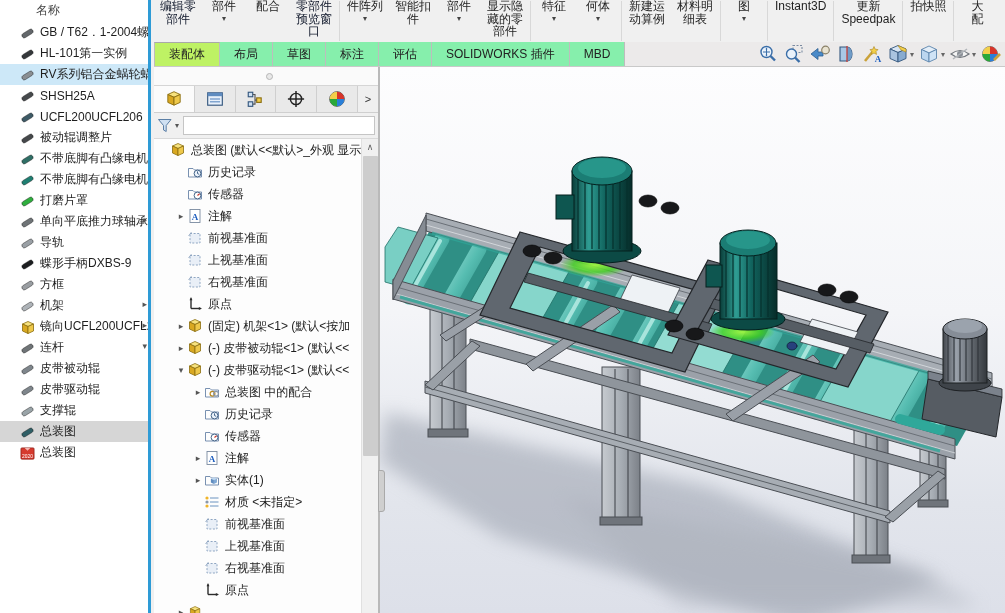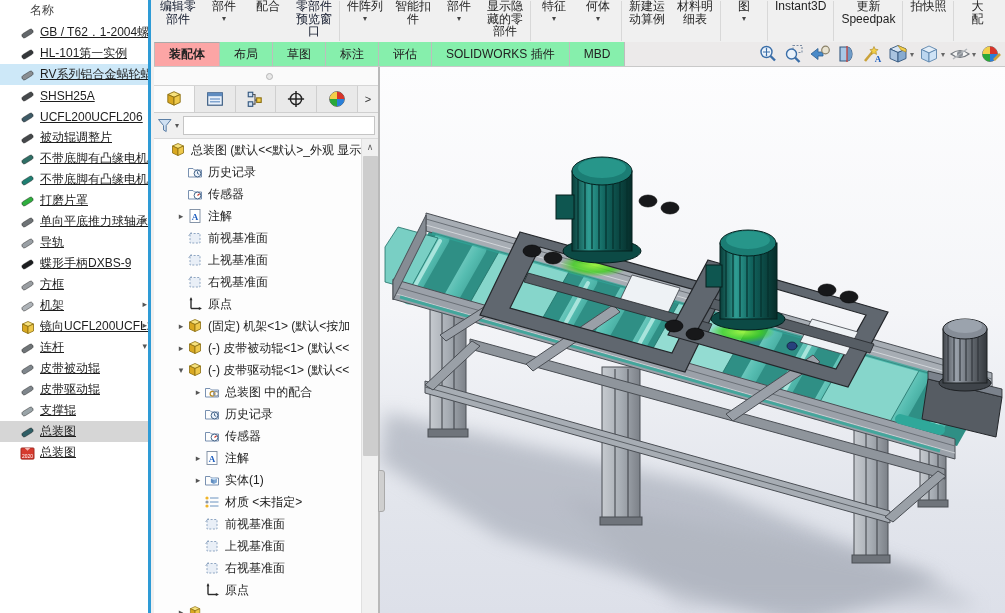--- a/index.html
+++ b/index.html
@@ -3,42 +3,42 @@
 <meta charset="utf-8">
 <style>
   * { margin:0; padding:0; box-sizing:border-box; }
   html,body { width:1005px; height:613px; overflow:hidden;
     font-family:"Liberation Sans","DejaVu Sans",sans-serif; font-size:12px; color:#1e1e1e; background:#f0f0f0; }
   #stage { position:relative; width:1005px; height:613px; background:#f0f0f0; }
 
   
   #left-panel { position:absolute; left:0; top:0; width:151px; height:613px;
     background:#fff; border-right:3px solid var(--accent,#2e9bd6); overflow:hidden; }
-  #lp-header { height:22px; line-height:20px; padding-left:10px; color:#444; background:#fff;margin-left:20px; }
+  #lp-header { height:22px; line-height:20px; padding-left:36px; color:#444; background:#fff; }
   .lp-row { position:relative; height:21px; display:flex; align-items:center; padding-left:20px; cursor:default; white-space:nowrap; }
   .lp-row .ic { width:16px; height:14px; margin-right:4px; flex:0 0 16px; }
-  .lp-row .lbl { overflow:hidden;text-decoration:underline; }
+  .lp-row .lbl { overflow:hidden; }
   .lp-row.sel-blue { background:#cde8f8; }
   .lp-row.sel-gray { background:#d6d6d6; }
   .lp-row .arr { position:absolute; right:1px; top:4px; color:#555; font-size:9px; }
 
   
   #cm { position:absolute; left:154px; top:0; width:851px; height:42px; background:#f0f0f0; display:flex; align-items:flex-start; overflow:hidden; }
   .cm-btn { position:relative; min-width:44px; padding:0 6px; height:42px; display:flex; flex-direction:column; align-items:center; justify-content:flex-start; cursor:default; }
   .cm-btn .ln { line-height:12.5px; white-space:nowrap; }
   .cm-btn.dis .ln { color:#0f172a; }
   .cm-btn .caret { font-size:8px; color:#444; line-height:9px; margin-top:1px; }
   .cm-div { width:1px; height:40px; margin:1px 1px; background:#d8d8d8; flex:0 0 1px; }
 
   
   #tabstrip { position:absolute; left:154px; top:42px; width:851px; height:25px; background:#eceaea;
     border-bottom:1px solid #c9c9c9; display:flex; align-items:stretch; }
   .tab { padding:0 14px; display:flex; align-items:center; border-right:1px solid #bdbdbd; background:#86efac; color:#222; cursor:default; white-space:nowrap; }
   .tab:first-child { border-left:1px solid #bdbdbd; }
-  .tab.active { background:#fca5a5; border-top:1px solid #a9a9a9; font-weight:bold;text-align:center; }
+  .tab.active { background:#bef264; border-top:1px solid #a9a9a9; font-weight:normal;text-align:center; }
   #headsup { margin-left:auto; display:flex; align-items:center; gap:2px; padding-right:2px; }
   .hu-btn { display:flex; align-items:center; height:24px; padding:0 1px; cursor:default; }
   .hu-caret { font-size:8px; color:#666; margin-left:1px; }
 
   
   #fm { position:absolute; left:154px; top:67px; width:226px; height:546px; background:#f7f7f7; border-right:2px solid #b9b9b9; overflow:hidden; }
   #fm-splitter { height:19px; background:#fafafa; border-bottom:1px solid #d5d5d5; position:relative; cursor:row-resize; }
   #fm-splitter .dot { position:absolute; left:50%; top:6px; width:7px; height:7px; border-radius:50%; background:#e8e8e8; border:1px solid #b5b5b5; }
   #fm-tabs { height:27px; display:flex; background:#efefef; border-bottom:1px solid #cfcfcf; }
   .fm-tab { flex:1; display:flex; align-items:center; justify-content:center; border-right:1px solid #cfcfcf; background:#e9e9e9; cursor:default; }

